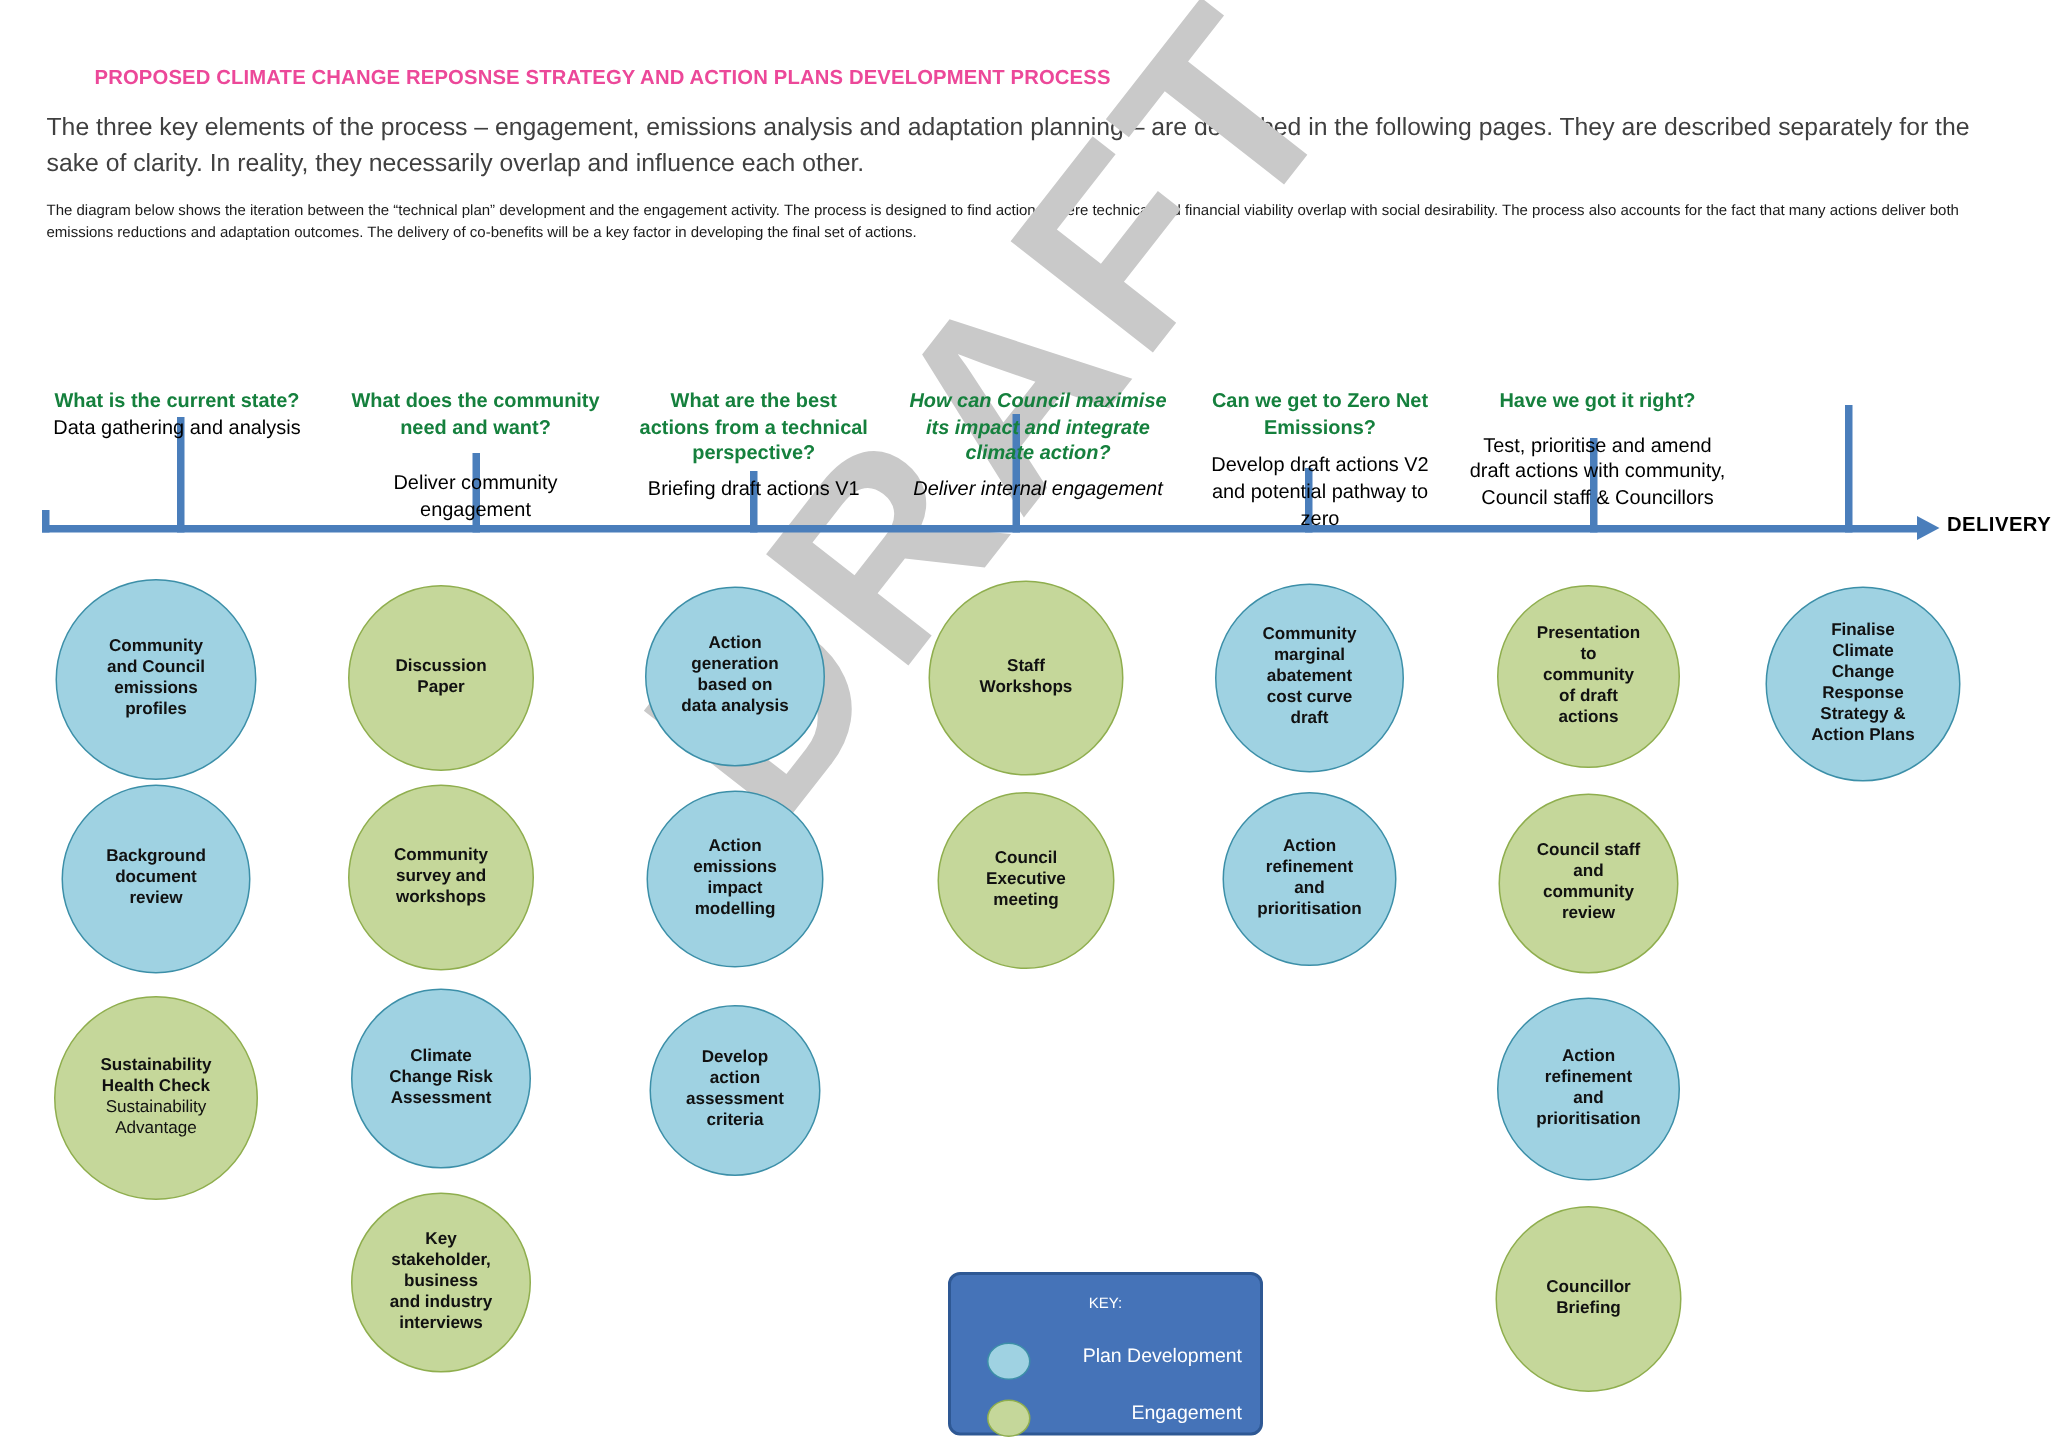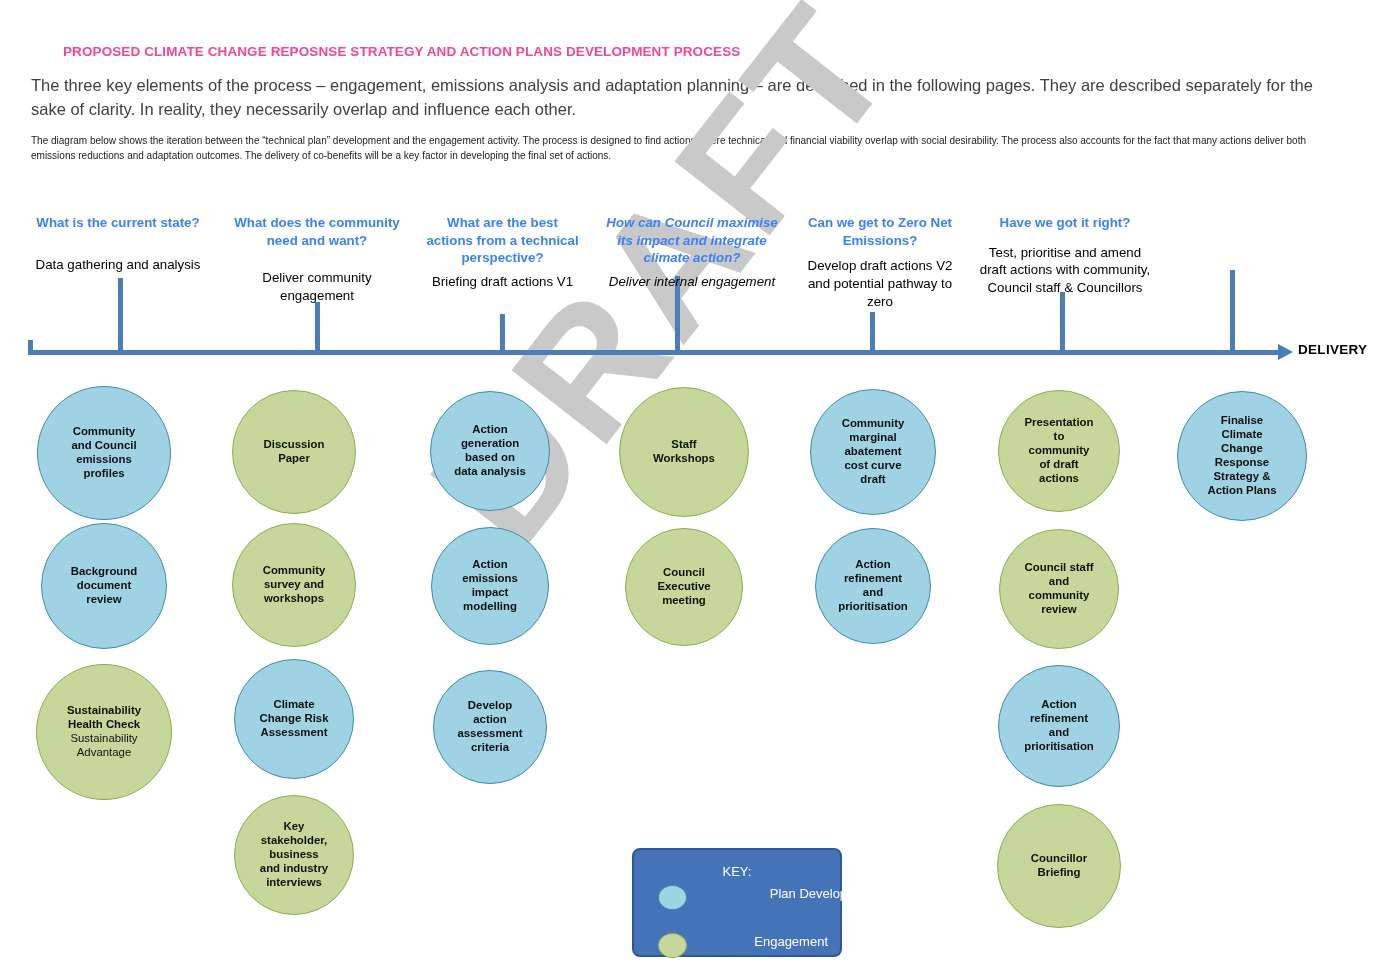--- a/index.html
+++ b/index.html
@@ -112,21 +112,22 @@
   
   .col-head {
     position: absolute;
     text-align: center;
     z-index: 3;
   }
   .col-q {
     font-size: 13.3px;
     font-weight: bold;
     line-height: 1.33;
-    color: #3b82f6;
+    color: #15803d;
+    margin-top: 44px;
   }
   .col-sub {
     font-size: 13.3px;
     font-weight: normal;
     line-height: 1.33;
     color: #000;
     margin-top: 12px;
   }
 
   
@@ -171,21 +172,21 @@
     border: 2px solid #2E5894;
     border-radius: 8px;
     z-index: 5;
   }
   #key-title {
     position: absolute;
     left: 0; right: 0;
     top: 14px;
     text-align: center;
     color: #ffffff;
-    font-size: 13px;
+    font-size: 10px;
   }
   .key-row {
     position: absolute;
     left: 0;
     width: 206px;
     height: 30px;
   }
   .key-swatch {
     position: absolute;
     left: 24px;
@@ -226,21 +227,21 @@
         <div class="tl-tick" style="left: 870px; top: 312px; height: 43px;"></div>
         <div class="tl-tick" style="left: 1060px; top: 292px; height: 63px;"></div>
         <div class="tl-tick" style="left: 1230px; top: 270px; height: 85px;"></div>
       </div>
   </div>
   <div id="delivery-label">DELIVERY</div>
 
   <div id="col-heads">
       <div class="col-head" style="left: 28px; top: 214px; width: 180px;">
         <div class="col-q">What is the current state?</div>
-        <div class="col-sub" style="margin-top: 24px;">Data gathering and analysis</div>
+        <div class="col-sub" style="margin-top: 0;">Data gathering and analysis</div>
       </div>
       <div class="col-head" style="left: 222px; top: 214px; width: 190px;">
         <div class="col-q">What does the community<br>need and want?</div>
         <div class="col-sub" style="margin-top: 20px;">Deliver community<br>engagement</div>
       </div>
       <div class="col-head" style="left: 410px; top: 214px; width: 185px;">
         <div class="col-q">What are the best<br>actions from a technical<br>perspective?</div>
         <div class="col-sub" style="margin-top: 6px;">Briefing draft actions V1</div>
       </div>
       <div class="col-head" style="left: 596px; top: 214px; width: 192px; font-style: italic;">
@@ -312,21 +313,21 @@
         <div class="ctext">Councillor<br>Briefing</div>
       </div>
       <div class="circle c-blue" style="left: 1177px; top: 391px; width: 130px; height: 130px;">
         <div class="ctext">Finalise<br>Climate<br>Change<br>Response<br>Strategy &amp;<br>Action Plans</div>
       </div>
     </div>
 
   <div id="key-box">
     <div id="key-title">KEY:</div>
     <div id="key-rows">
-        <div class="key-row" style="top: 32px; padding-left: 48px;">
+        <div class="key-row" style="top: 42px;">
           <div class="key-swatch" style="background: rgb(159, 210, 226); border: 1.5px solid rgb(60, 143, 168);"></div>
           <div class="key-label">Plan Development</div>
         </div>
         <div class="key-row" style="top: 80px;">
           <div class="key-swatch" style="background: rgb(197, 215, 154); border: 1.5px solid rgb(143, 174, 78);"></div>
           <div class="key-label">Engagement</div>
         </div>
       </div>
   </div>
 

